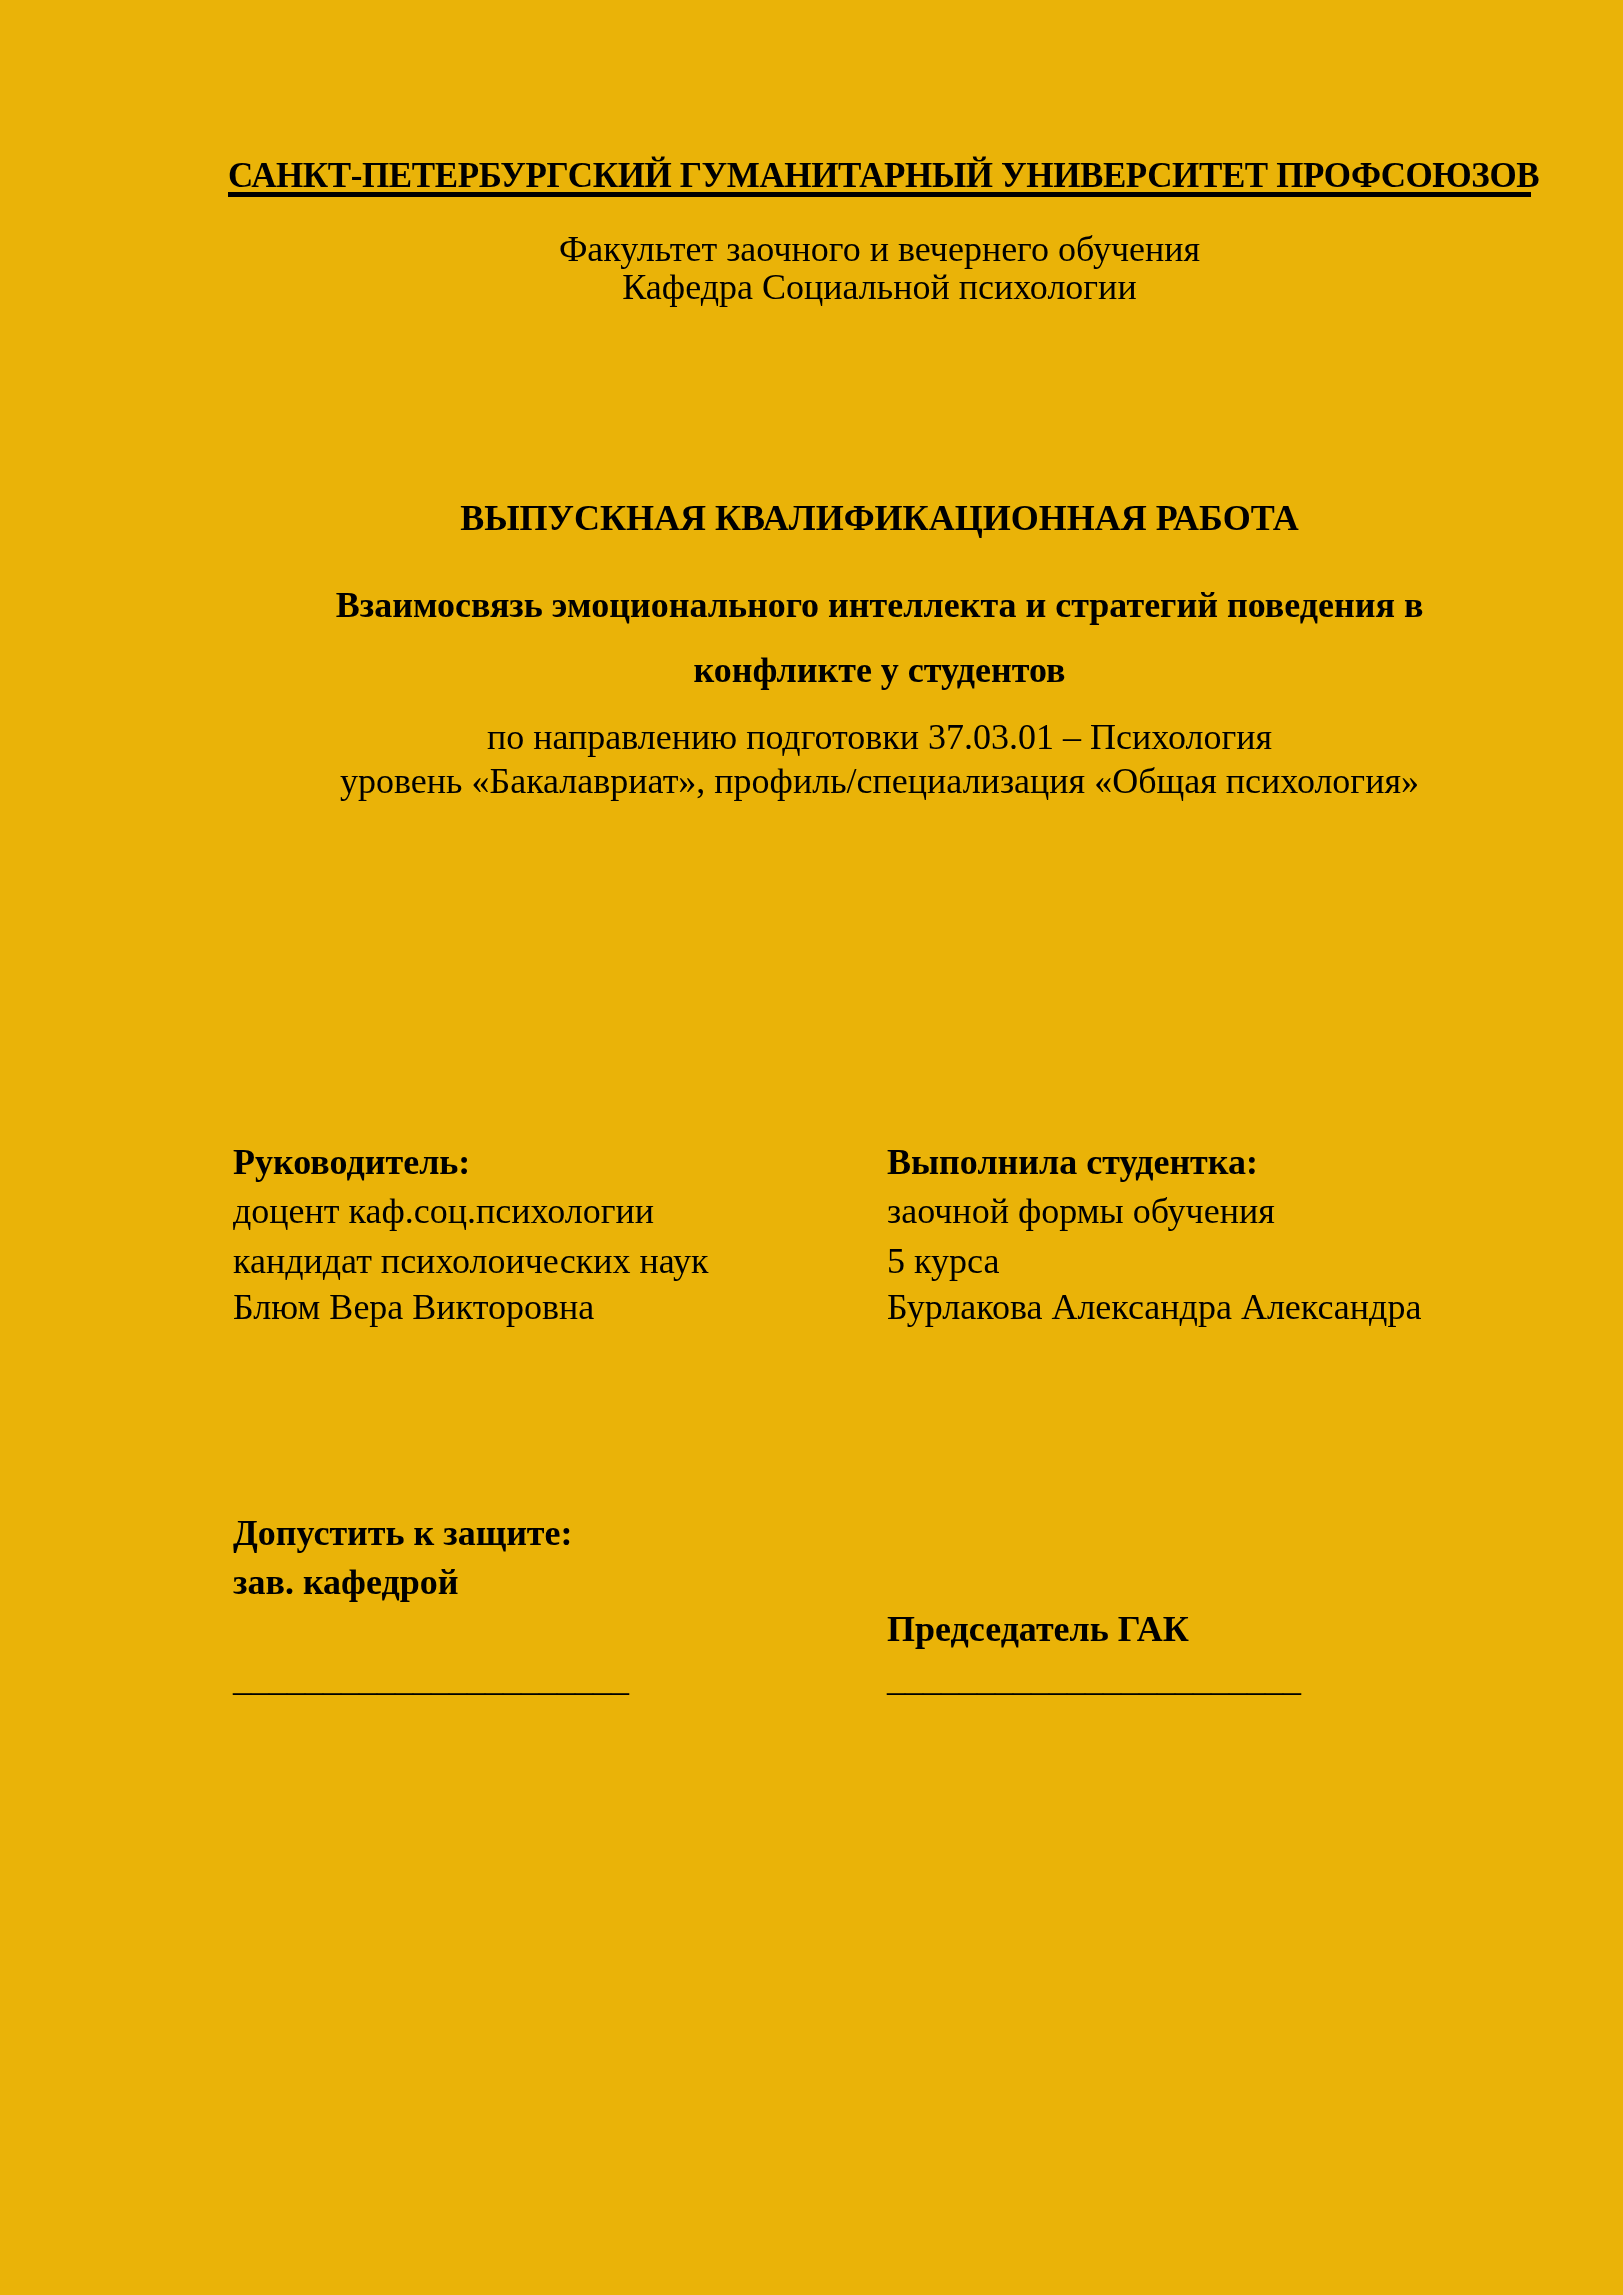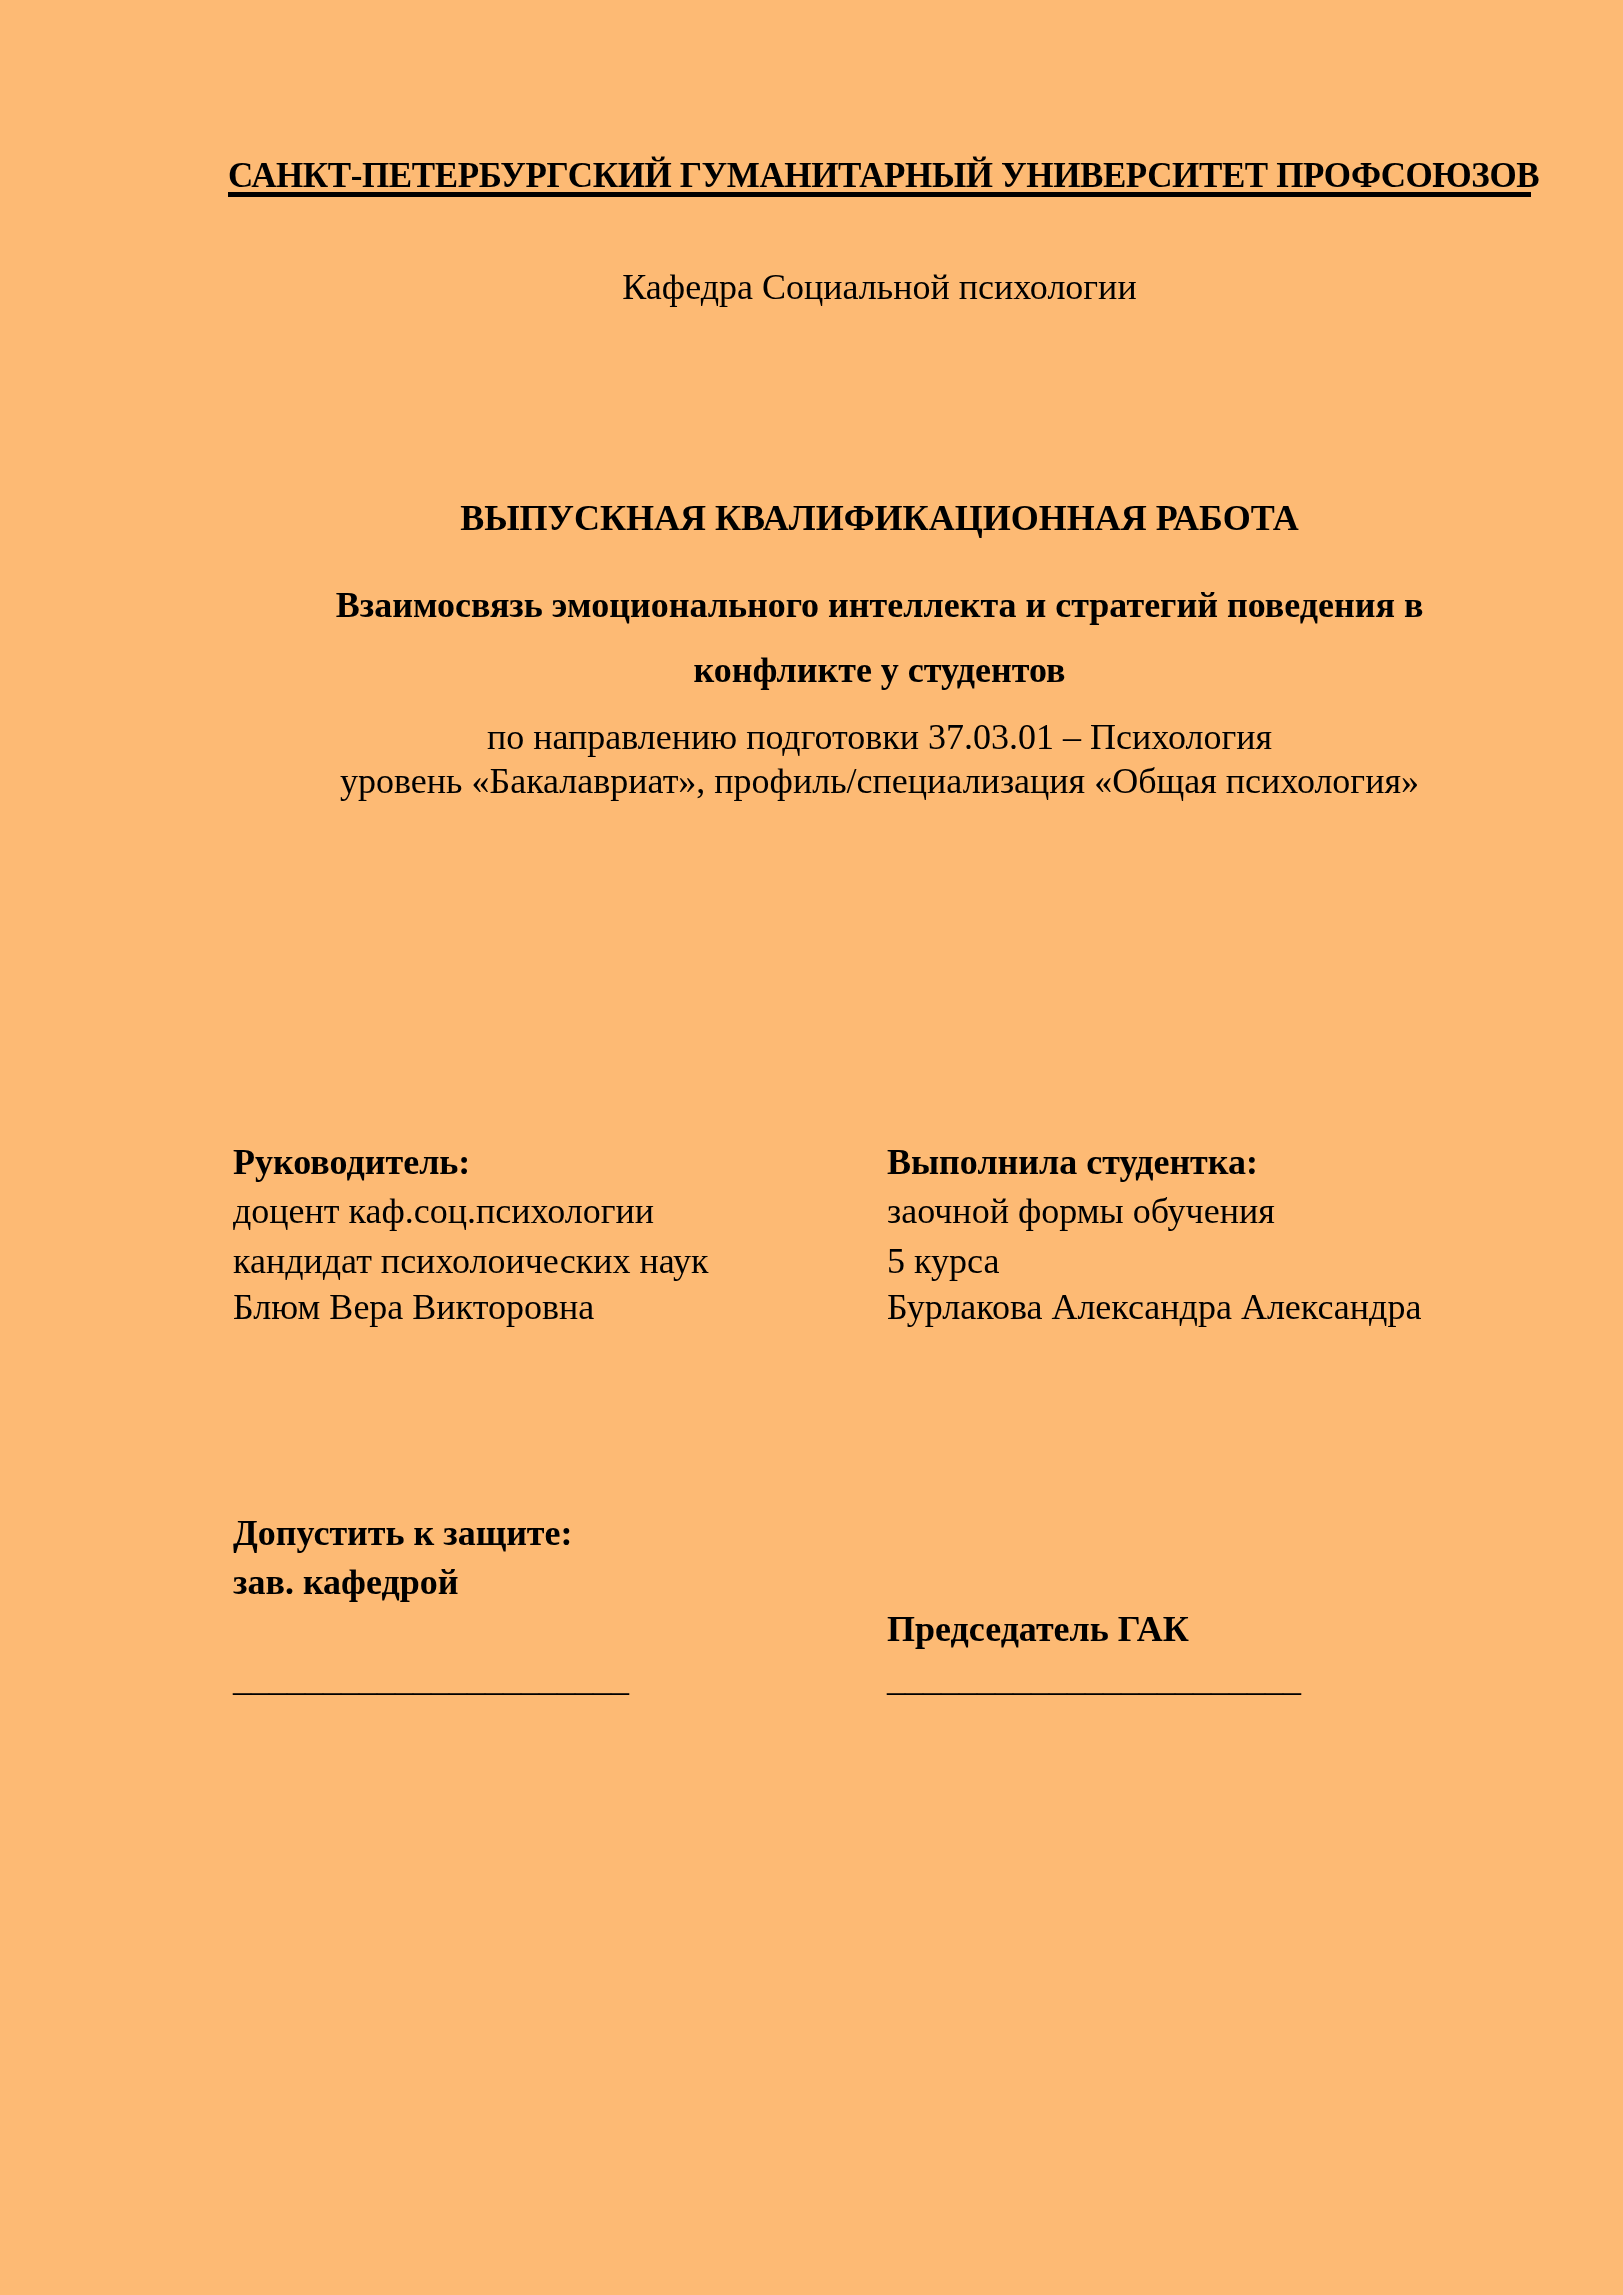--- a/index.html
+++ b/index.html
@@ -4,21 +4,21 @@
 <style>
   html, body {
     margin: 0;
     padding: 0;
     background: #ffffff;
   }
   .page {
     position: relative;
     width: 1623px;
     height: 2295px;
-    background: #fdba74;
+    background: #eab308;
     color: #000000;
     font-family: "Liberation Serif", "DejaVu Serif", serif;
     font-size: 36px;
     overflow: hidden;
   }
   .line {
     position: absolute;
     line-height: 44px;
     white-space: pre;
   }
@@ -43,20 +43,21 @@
     background: #000000;
   }
 </style>
 </head>
 <body>
 
 <div class="page">
 
   <div class="line center bold header-line" style="top:154px">САНКТ-ПЕТЕРБУРГСКИЙ ГУМАНИТАРНЫЙ УНИВЕРСИТЕТ ПРОФСОЮЗОВ</div>
   <div class="rule"></div>
+  <div class="line center" style="top:227px">Факультет заочного и вечернего обучения</div>
   <div class="line center" style="top:265px">Кафедра Социальной психологии</div>
 
   <div class="line center bold" style="top:496px">ВЫПУСКНАЯ КВАЛИФИКАЦИОННАЯ РАБОТА</div>
   <div class="line center bold" style="top:583px">Взаимосвязь эмоционального интеллекта и стратегий поведения в</div>
   <div class="line center bold" style="top:648px">конфликте у студентов</div>
   <div class="line center" style="top:715px">по направлению подготовки 37.03.01 – Психология</div>
   <div class="line center" style="top:759px">уровень «Бакалавриат», профиль/специализация «Общая психология»</div>
 
   <div class="line left-col bold" style="top:1140px">Руководитель:</div>
   <div class="line left-col" style="top:1189px">доцент каф.соц.психологии</div>

